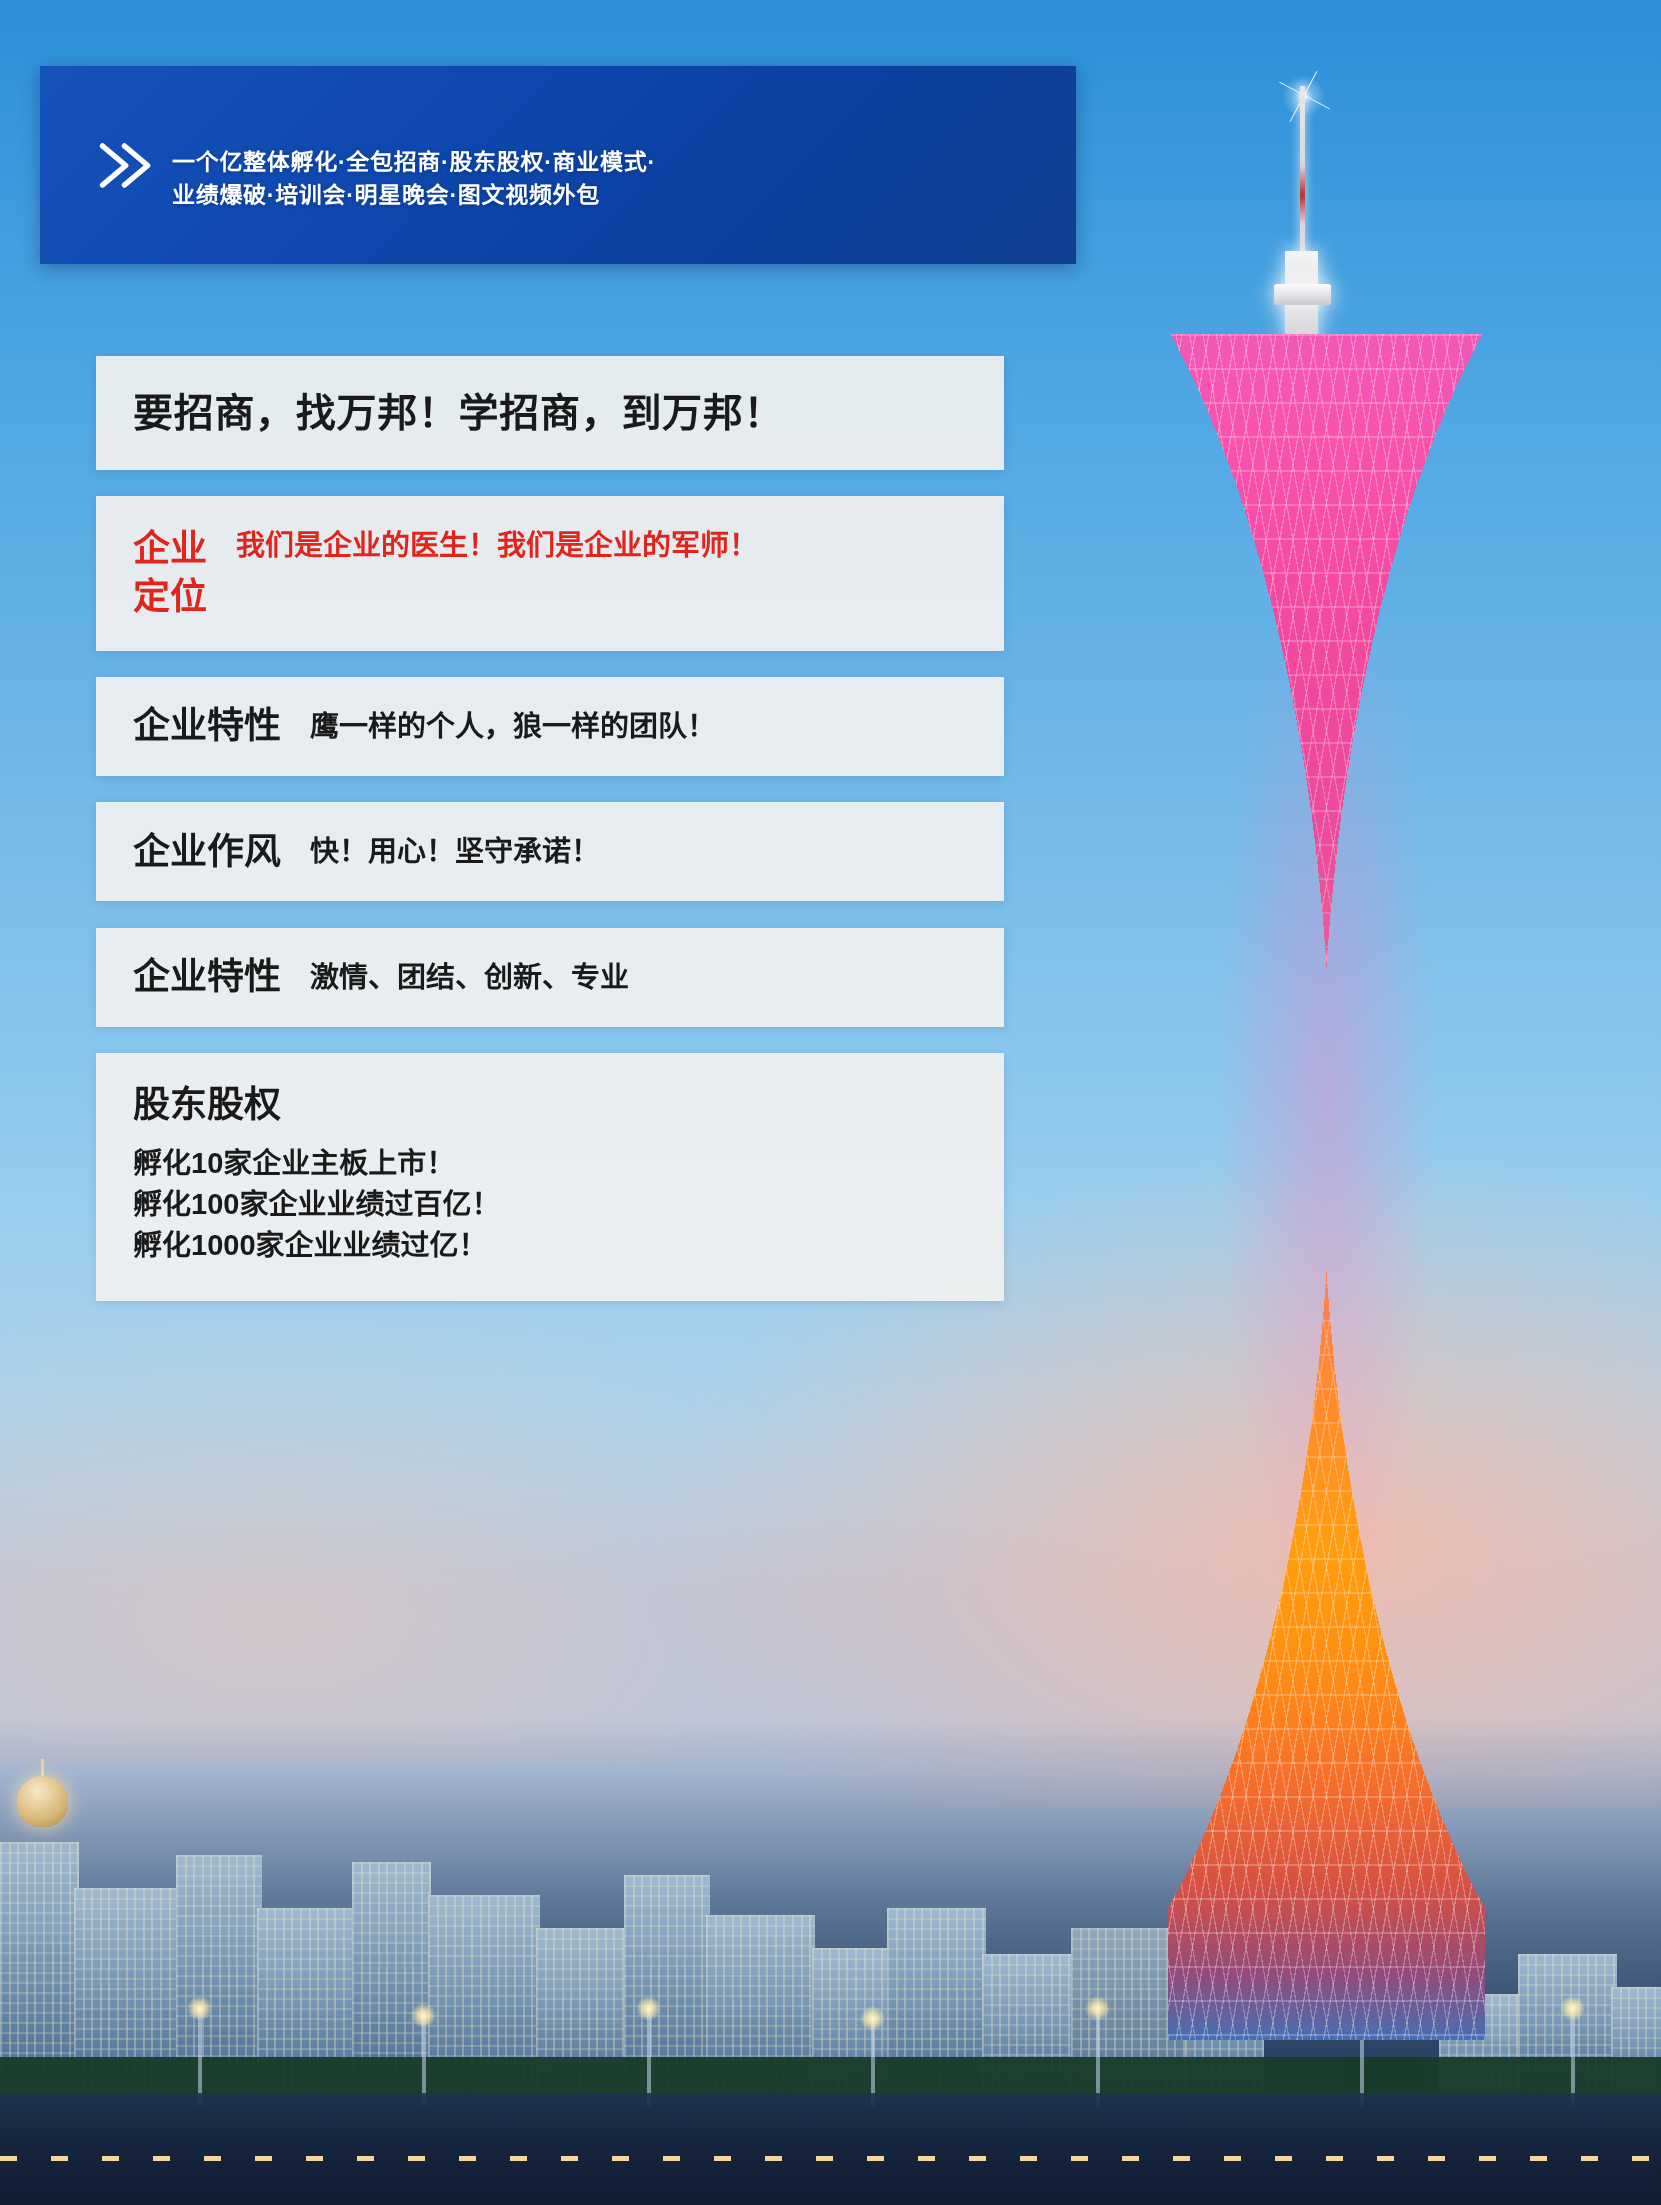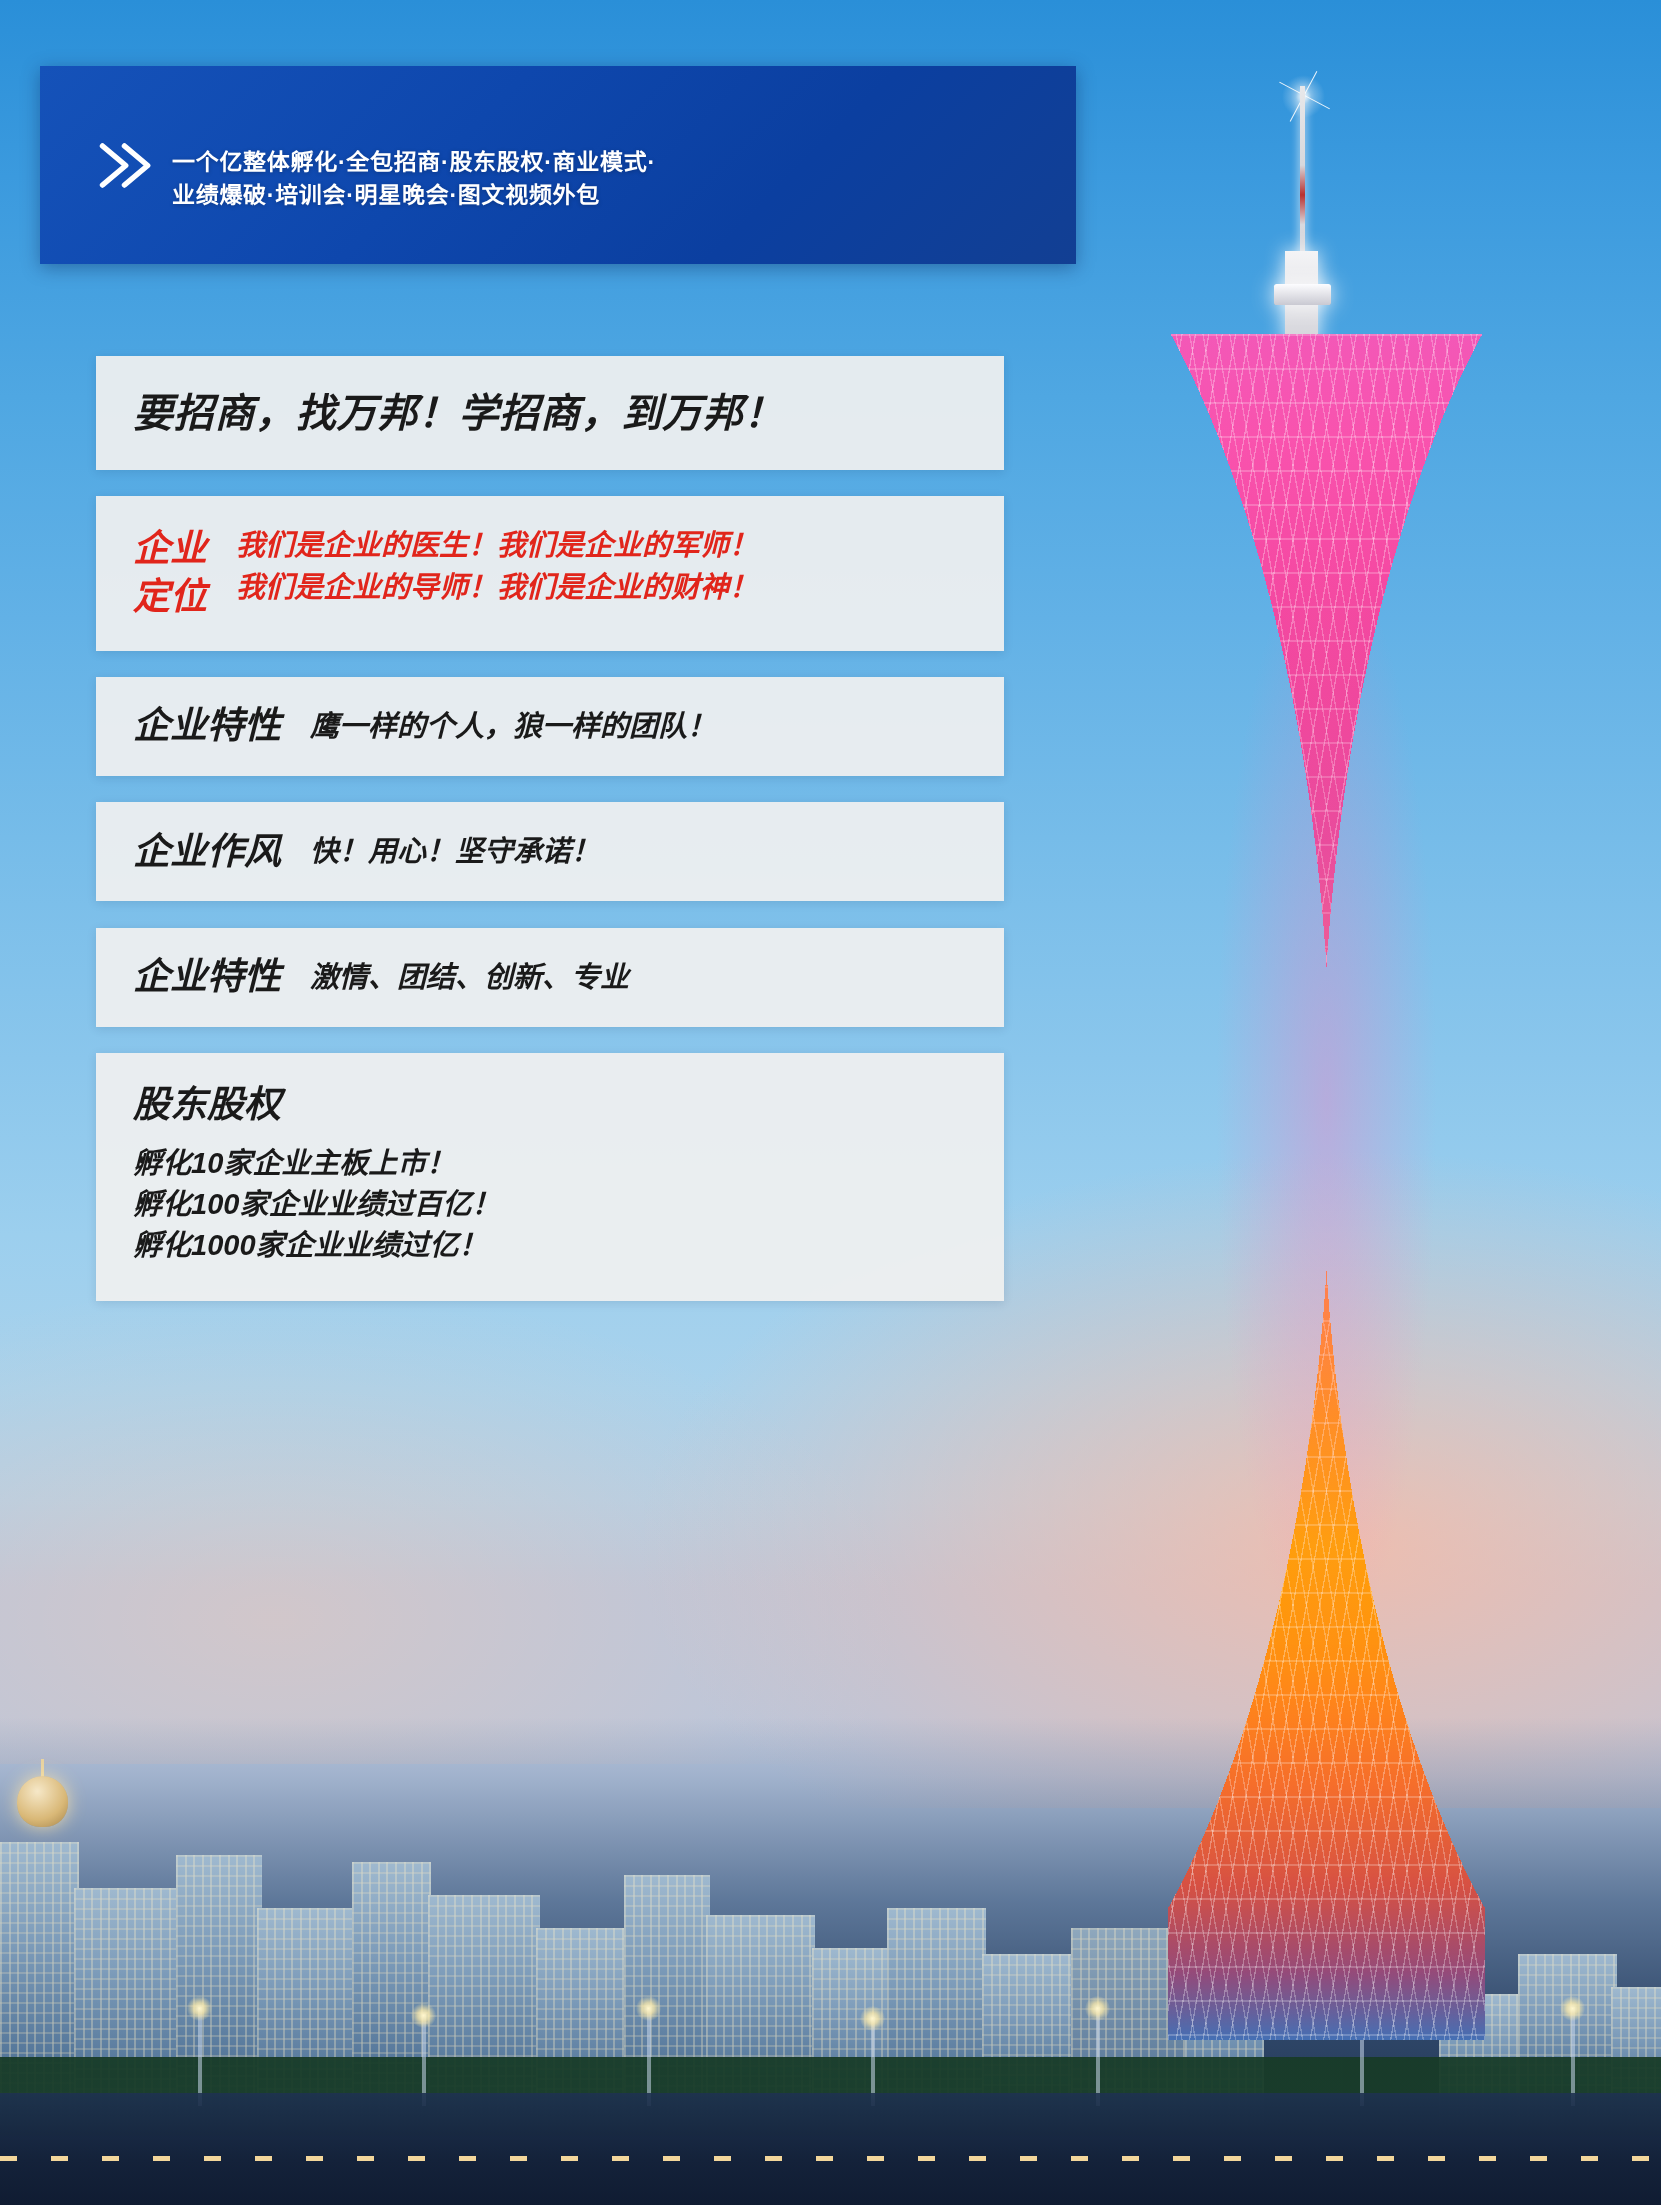--- a/index.html
+++ b/index.html
@@ -181,21 +181,21 @@
   }
   .chev { width:61px; height:61px; flex:0 0 61px; position:relative; margin-right:17px; }
   .chev svg { width:100%; height:100%; display:block; }
   .banner-text {
     color:#fff; font-weight:bold; font-size:23px; line-height:1.42;
     letter-spacing:0.7px; text-shadow:0 1.3px 4px rgba(0,0,0,.25);margin-top:27px;
   }
   .banner-text div { white-space:nowrap; }
 
   
-  .cards { position:absolute; left:96px; top:356px; width:908px; z-index:6;font-style:italic; }
+  .cards { position:absolute; left:96px; top:356px; width:908px; z-index:6; }
   .card {
     background:rgba(240,240,240,.93);
     margin-bottom:26.4px;
     padding:26.4px 37px;
     display:flex; align-items:center;
     box-shadow:0 2px 9.2px rgba(0,30,70,.12);
   }
   .card .lead {
     font-size:37px; font-weight:bold; color:#1a1a1a; white-space:nowrap; line-height:1.25;
   }
@@ -289,21 +289,20 @@
   </div>
 
 
   <div class="card position">
     <div class="lead">
       <div>企业</div>
       <div>定位</div>
     </div>
     <div class="lines">
       <div>我们是企业的医生！我们是企业的军师！</div>
-      <div>我们是企业的导师！我们是企业的财神！</div>
     </div>
   </div>
 
   <div class="card">
     <div class="lead">企业特性</div>
     <div class="body">鹰一样的个人，狼一样的团队！</div>
   </div>
 
   <div class="card">
     <div class="lead">企业作风</div>

